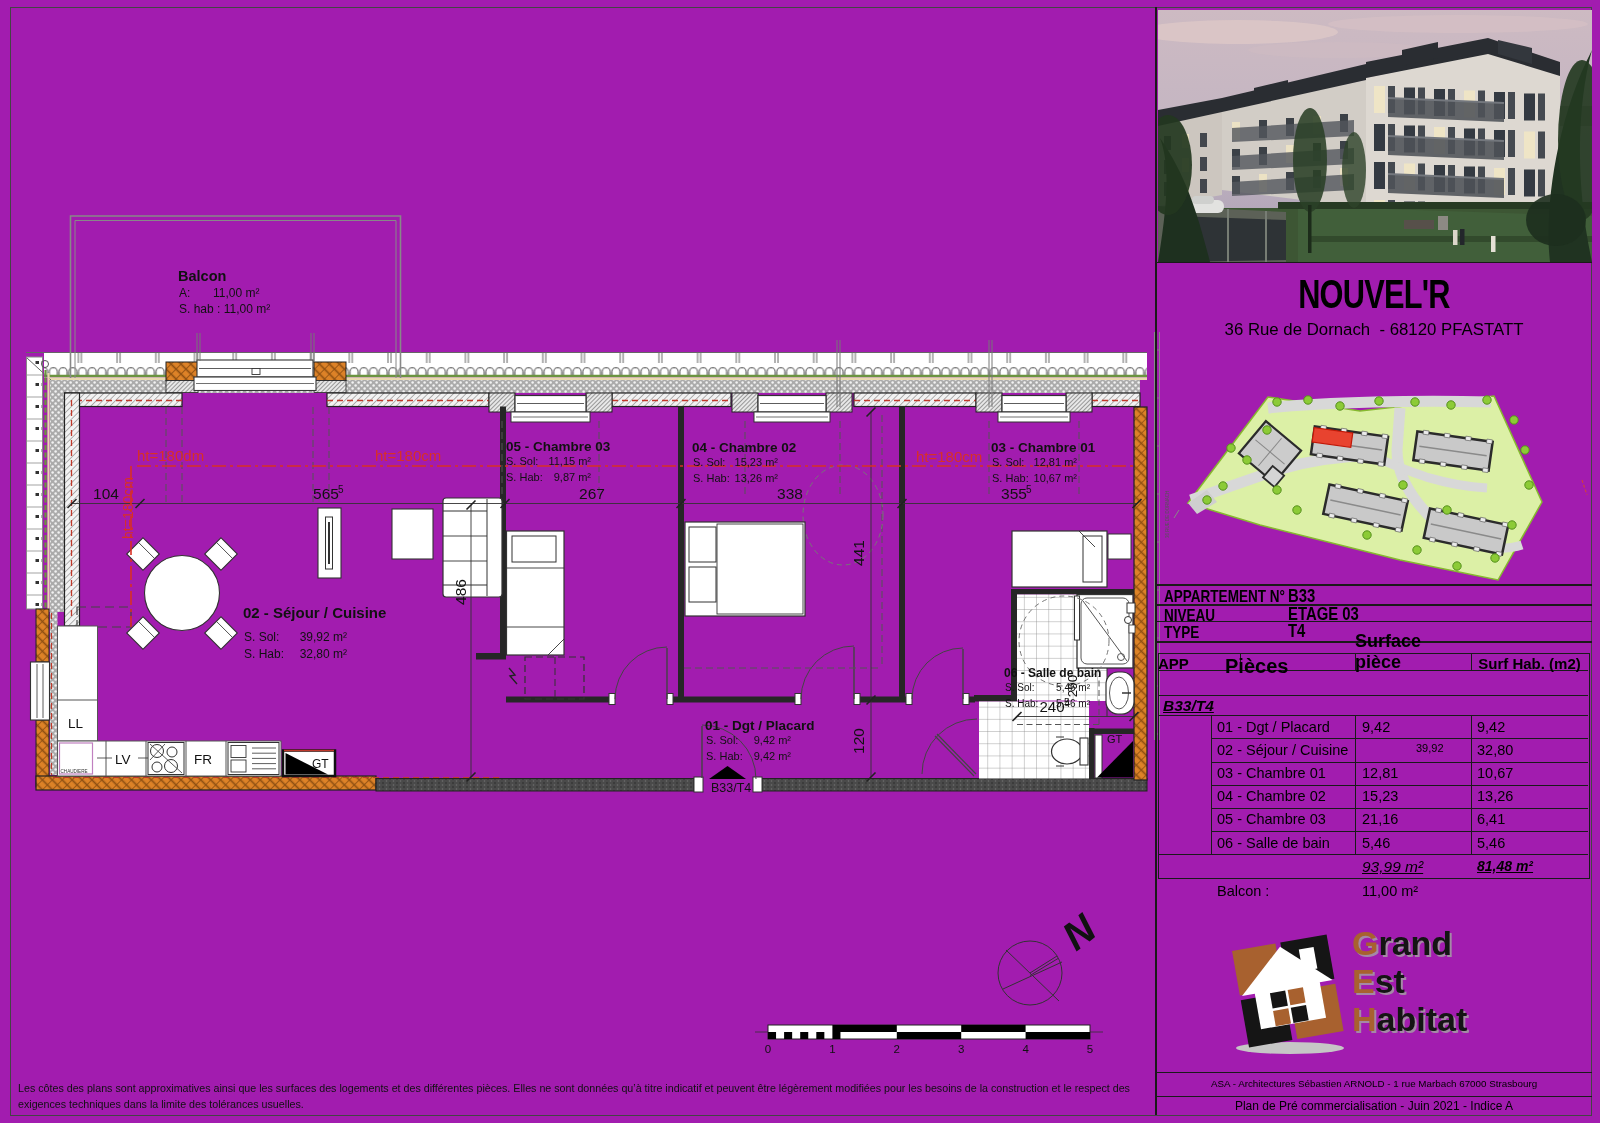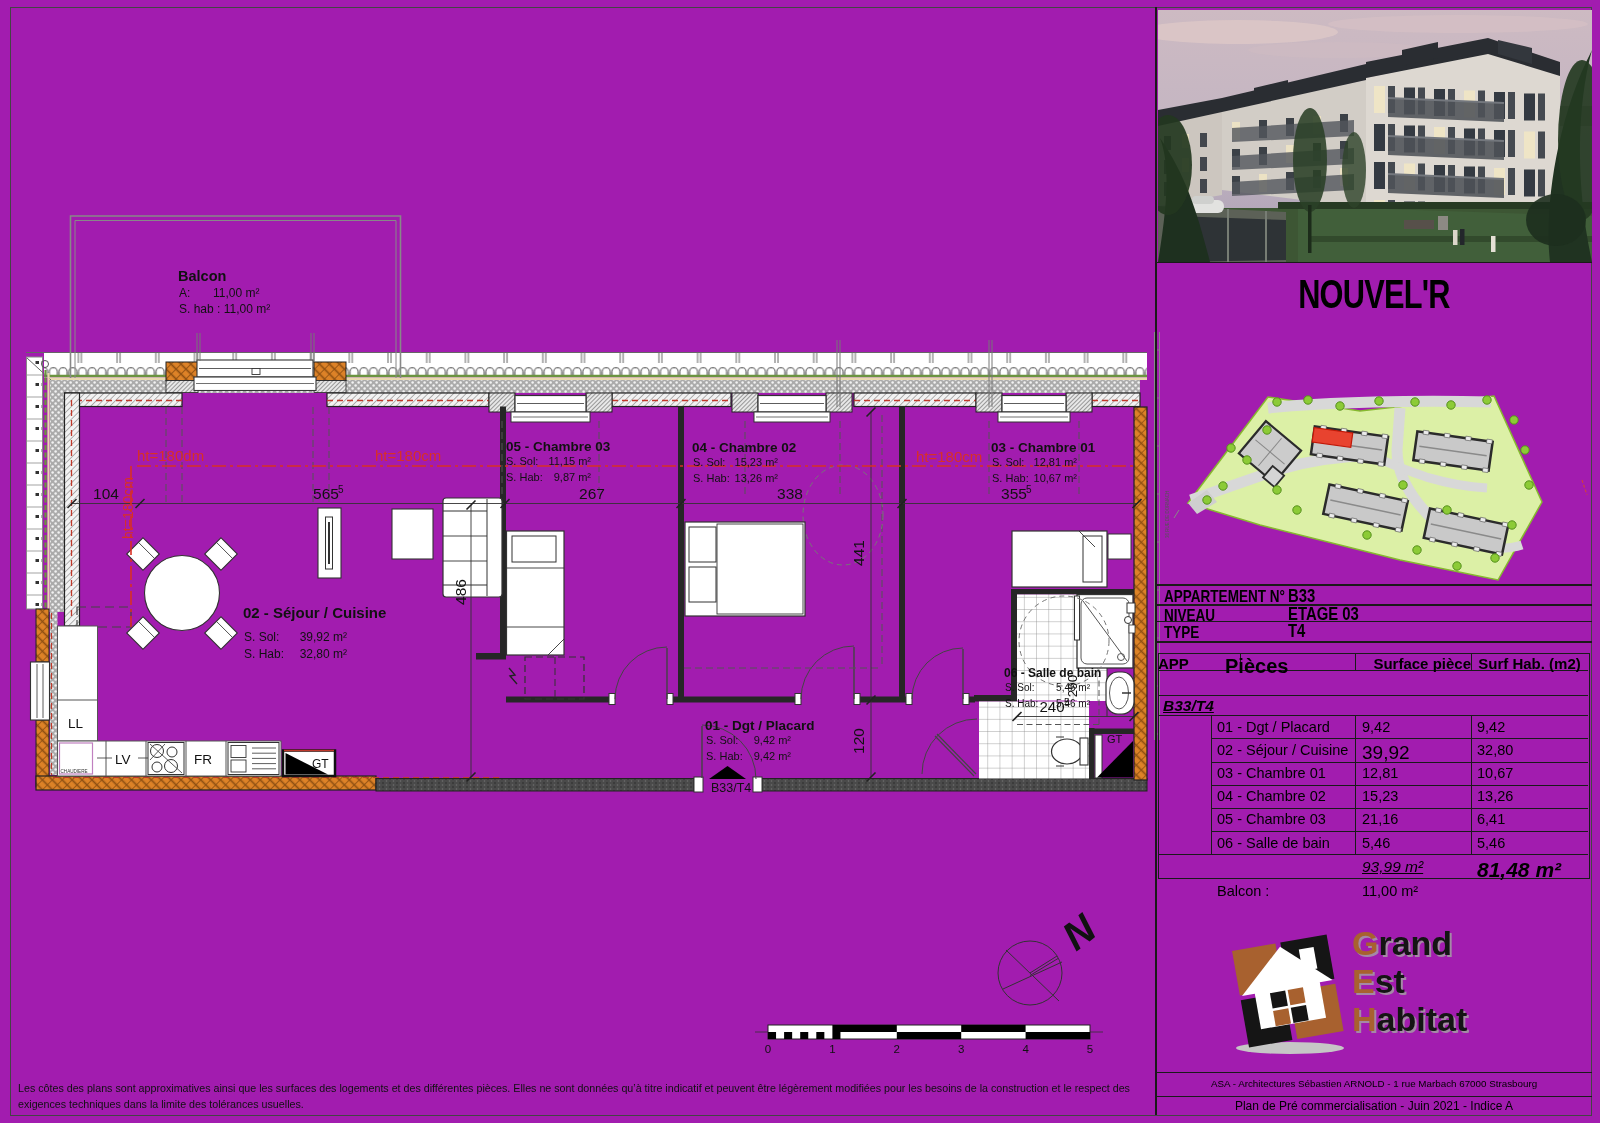--- a/index.html
+++ b/index.html
@@ -736,20 +736,21 @@
 <text x="126" y="73" font-size="34" font-weight="bold" fill="#a5a5a5" opacity="0.8">Est</text>
 <text x="124" y="71" font-size="34" font-weight="bold" fill="#a8612f">E<tspan fill="#141414">st</tspan></text>
 <text x="126" y="111" font-size="34" font-weight="bold" fill="#a5a5a5" opacity="0.8">Habitat</text>
 <text x="124" y="109" font-size="34" font-weight="bold" fill="#a8612f">H<tspan fill="#141414">abitat</tspan></text>
 </svg>
 
 <div class="vl" style="left:1155px;top:7px;height:1108px"></div>
 
 <div class="abs" style="left:1156px;top:262px;width:436px;height:83px;border-top:1.5px solid #1a1a1a">
 <div style="text-align:center;margin-top:8px;font-size:41px;font-weight:bold;letter-spacing:-1px;transform:scaleX(0.75);transform-origin:center">NOUVEL'R</div>
+<div style="text-align:center;margin-top:2px;font-size:16.8px">36 Rue de Dornach&nbsp; - 68120 PFASTATT</div>
 </div>
 
 
 <div class="hl" style="left:1155px;top:584px;width:437px"></div>
 <div class="hl" style="left:1155px;top:604px;width:437px"></div>
 <div class="hl" style="left:1155px;top:620.5px;width:437px"></div>
 <div class="hl" style="left:1155px;top:641px;width:437px;height:2px"></div>
 <div class="abs" style="left:1164px;top:586.5px;font-size:16.5px;font-weight:bold;transform:scaleX(0.82);transform-origin:left">APPARTEMENT N°</div>
 <div class="abs" style="left:1288px;top:585.5px;font-size:17.5px;font-weight:bold;transform:scaleX(0.85);transform-origin:left">B33</div>
 <div class="abs" style="left:1164px;top:605.5px;font-size:16.5px;font-weight:bold;transform:scaleX(0.82);transform-origin:left">NIVEAU</div>
@@ -757,58 +758,58 @@
 <div class="abs" style="left:1164px;top:623px;font-size:16.5px;font-weight:bold;transform:scaleX(0.82);transform-origin:left">TYPE</div>
 <div class="abs" style="left:1288px;top:621px;font-size:17.5px;font-weight:bold;transform:scaleX(0.85);transform-origin:left">T4</div>
 
 <div class="abs" style="left:1158px;top:653px;width:430px;height:224px;border:1.2px solid #1a1a1a"></div>
 <div class="hl" style="left:1158px;top:669.5px;width:430px;height:1.2px"></div>
 <div class="vl" style="left:1240px;top:653px;height:16.5px;width:1.2px"></div>
 <div class="vl" style="left:1355px;top:653px;height:16.5px;width:1.2px"></div>
 <div class="vl" style="left:1471px;top:653px;height:16.5px;width:1.2px"></div>
 <div class="abs" style="left:1158px;top:655px;width:82px;text-align:left;font-size:15px;font-weight:bold">APP</div>
 <div class="abs" style="left:1225px;top:655px;width:115px;text-align:left;font-size:20px;font-weight:bold">Pièces</div>
-<div class="abs" style="left:1355px;top:655px;width:116px;text-align:right;font-size:15px;font-weight:bold">Surface pièce</div>
+<div class="abs" style="left:1355px;top:631px;width:116px;text-align:left;font-size:18px;font-weight:bold">Surface pièce</div>
 <div class="abs" style="left:1471px;top:655px;width:117px;text-align:center;font-size:15px;font-weight:bold">Surf Hab. (m2)</div>
 
 <div class="hl" style="left:1158px;top:694.5px;width:430px;height:1.2px"></div>
 <div class="abs" style="left:1163px;top:697px;font-size:15.5px;font-weight:bold;font-style:italic;text-decoration:underline">B33/T4</div>
 
 <div class="hl" style="left:1158px;top:715.3px;width:430px;height:1px"></div>
 <div class="hl" style="left:1211px;top:738.4px;width:377px;height:1px"></div>
 <div class="hl" style="left:1211px;top:761.6px;width:377px;height:1px"></div>
 <div class="hl" style="left:1211px;top:784.8px;width:377px;height:1px"></div>
 <div class="hl" style="left:1211px;top:807.9px;width:377px;height:1px"></div>
 <div class="hl" style="left:1211px;top:831.0px;width:377px;height:1px"></div>
 <div class="hl" style="left:1158px;top:854.2px;width:430px;height:1px"></div>
 <div class="vl" style="left:1211px;top:715.3px;height:138.9px;width:1px"></div>
 <div class="vl" style="left:1355px;top:715.3px;height:138.9px;width:1px"></div>
 <div class="vl" style="left:1471px;top:715.3px;height:138.9px;width:1px"></div>
 
 <div class="abs" style="left:1217px;top:718.8px;font-size:14.5px">01 - Dgt / Placard</div>
 <div class="abs" style="left:1362px;top:718.8px;font-size:14.5px">9,42</div>
 <div class="abs" style="left:1477px;top:718.8px;font-size:14.5px">9,42</div>
 <div class="abs" style="left:1217px;top:741.9px;font-size:14.5px">02 - Séjour / Cuisine</div>
-<div class="abs" style="left:1362px;top:741.9px;font-size:19px">39,92</div>
+<div class="abs" style="left:1416px;top:741.9px;font-size:11px">39,92</div>
 <div class="abs" style="left:1477px;top:741.9px;font-size:14.5px">32,80</div>
 <div class="abs" style="left:1217px;top:765.1px;font-size:14.5px">03 - Chambre 01</div>
 <div class="abs" style="left:1362px;top:765.1px;font-size:14.5px">12,81</div>
 <div class="abs" style="left:1477px;top:765.1px;font-size:14.5px">10,67</div>
 <div class="abs" style="left:1217px;top:788.2px;font-size:14.5px">04 - Chambre 02</div>
 <div class="abs" style="left:1362px;top:788.2px;font-size:14.5px">15,23</div>
 <div class="abs" style="left:1477px;top:788.2px;font-size:14.5px">13,26</div>
 <div class="abs" style="left:1217px;top:811.4px;font-size:14.5px">05 - Chambre 03</div>
 <div class="abs" style="left:1362px;top:811.4px;font-size:14.5px">21,16</div>
 <div class="abs" style="left:1477px;top:811.4px;font-size:14.5px">6,41</div>
 <div class="abs" style="left:1217px;top:834.5px;font-size:14.5px">06 - Salle de bain</div>
 <div class="abs" style="left:1362px;top:834.5px;font-size:14.5px">5,46</div>
 <div class="abs" style="left:1477px;top:834.5px;font-size:14.5px">5,46</div>
 
 <div class="abs" style="left:1362px;top:858px;font-size:15.5px;font-weight:normal;font-style:italic;text-decoration:underline">93,99 m²</div>
-<div class="abs" style="left:1477px;top:858px;font-size:21px;font-weight:bold;font-style:italic;">81,48 m²</div>
+<div class="abs" style="left:1477px;top:858px;font-size:14px;font-weight:bold;font-style:italic;text-decoration:underline">81,48 m²</div>
 
 <div class="abs" style="left:1217px;top:883px;font-size:14.5px">Balcon :</div>
 <div class="abs" style="left:1362px;top:883px;font-size:14.5px">11,00 m²</div>
 
 <div class="hl" style="left:1155px;top:1072px;width:437px;height:1px"></div>
 <div class="abs" style="left:1156px;top:1078px;width:436px;text-align:center;font-size:9.8px">ASA - Architectures Sébastien ARNOLD - 1 rue Marbach 67000 Strasbourg</div>
 <div class="hl" style="left:1155px;top:1095.5px;width:437px;height:1px"></div>
 <div class="abs" style="left:1156px;top:1099px;width:436px;text-align:center;font-size:12px">Plan de Pré commercialisation - Juin 2021 - Indice A</div>
 </div>
 </body></html>

